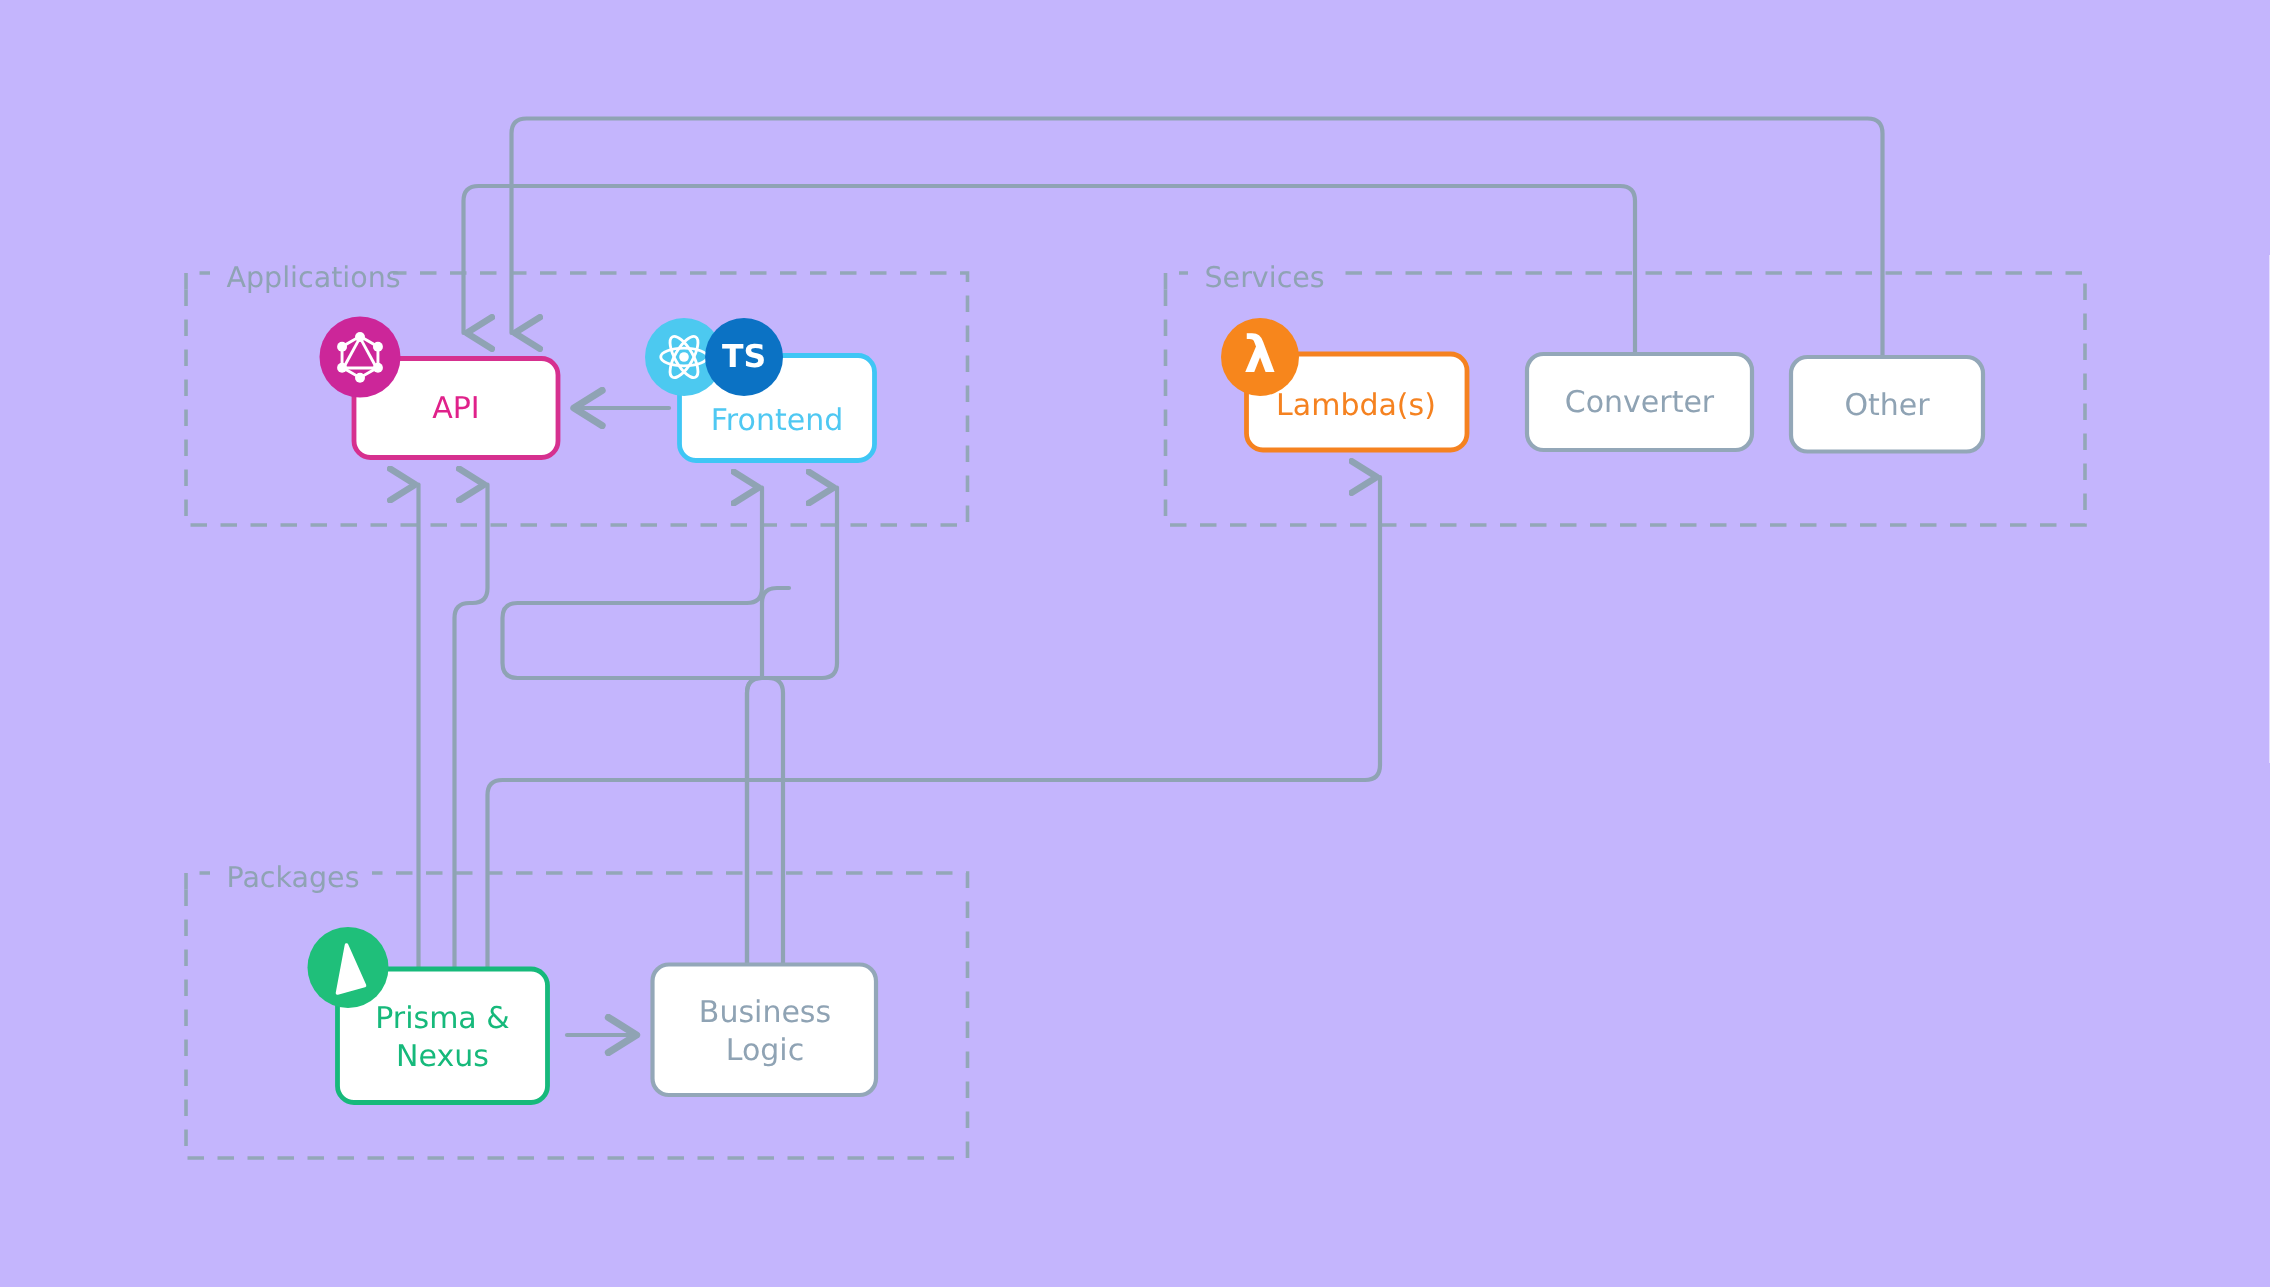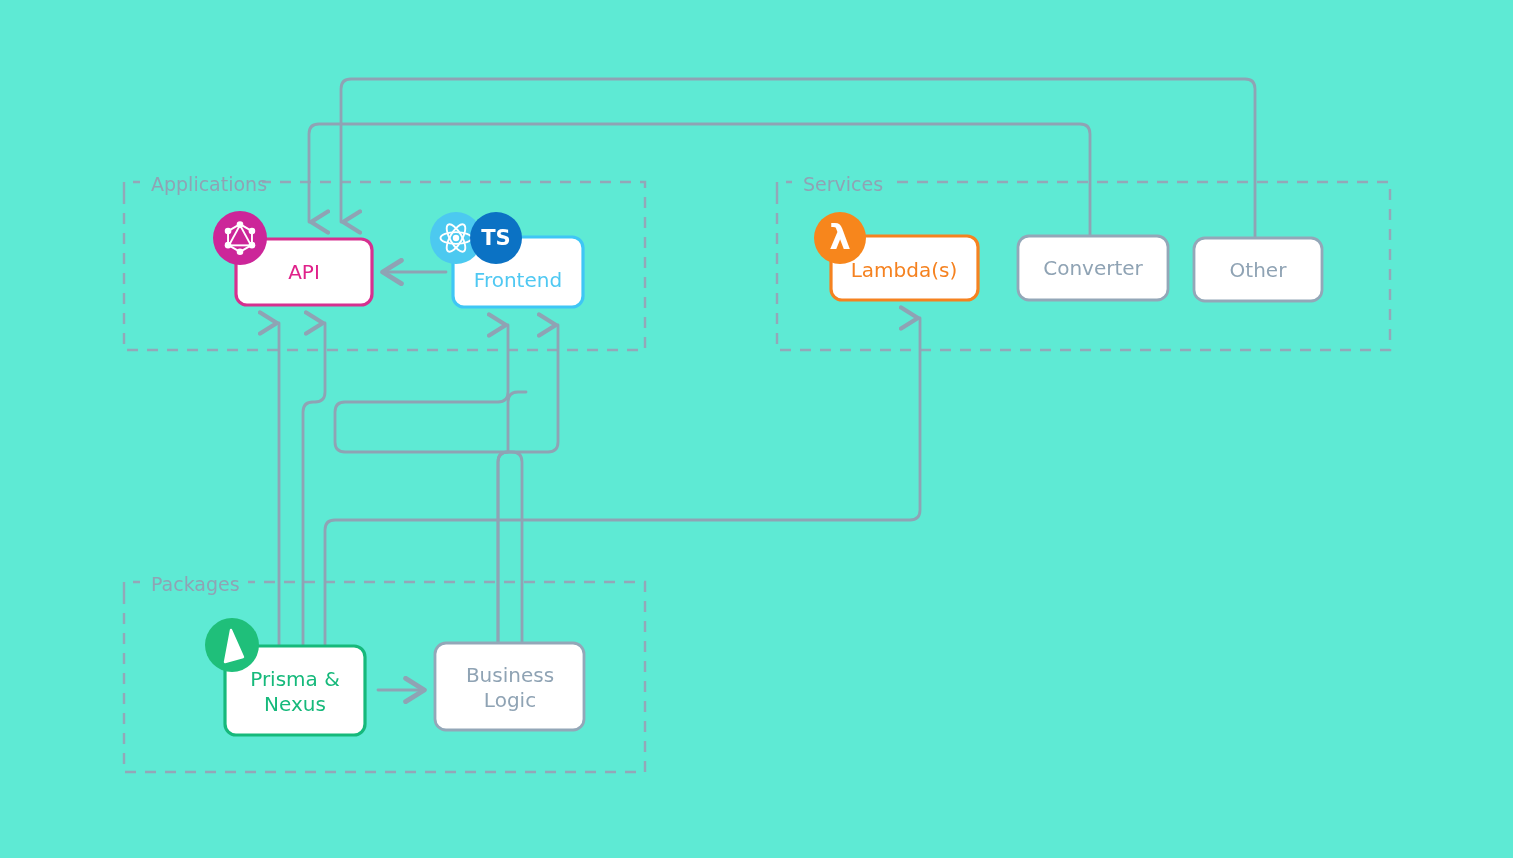--- a/index.html
+++ b/index.html
@@ -11,21 +11,21 @@
   body {
     width: 1513px;
     height: 858px;
     font-family: "DejaVu Sans", sans-serif;
     overflow: hidden;
   }
   #diagram-root {
     position: relative;
     width: 1513px;
     height: 858px;
-    background: #5eead4;
+    background: #c4b5fd;
   }
   svg#diagram {
     display: block;
     width: 1513px;
     height: 858px;
   }
   .grp-label {
     font-family: "DejaVu Sans", sans-serif;
     font-size: 19px;
     fill: #8fa3b4;

